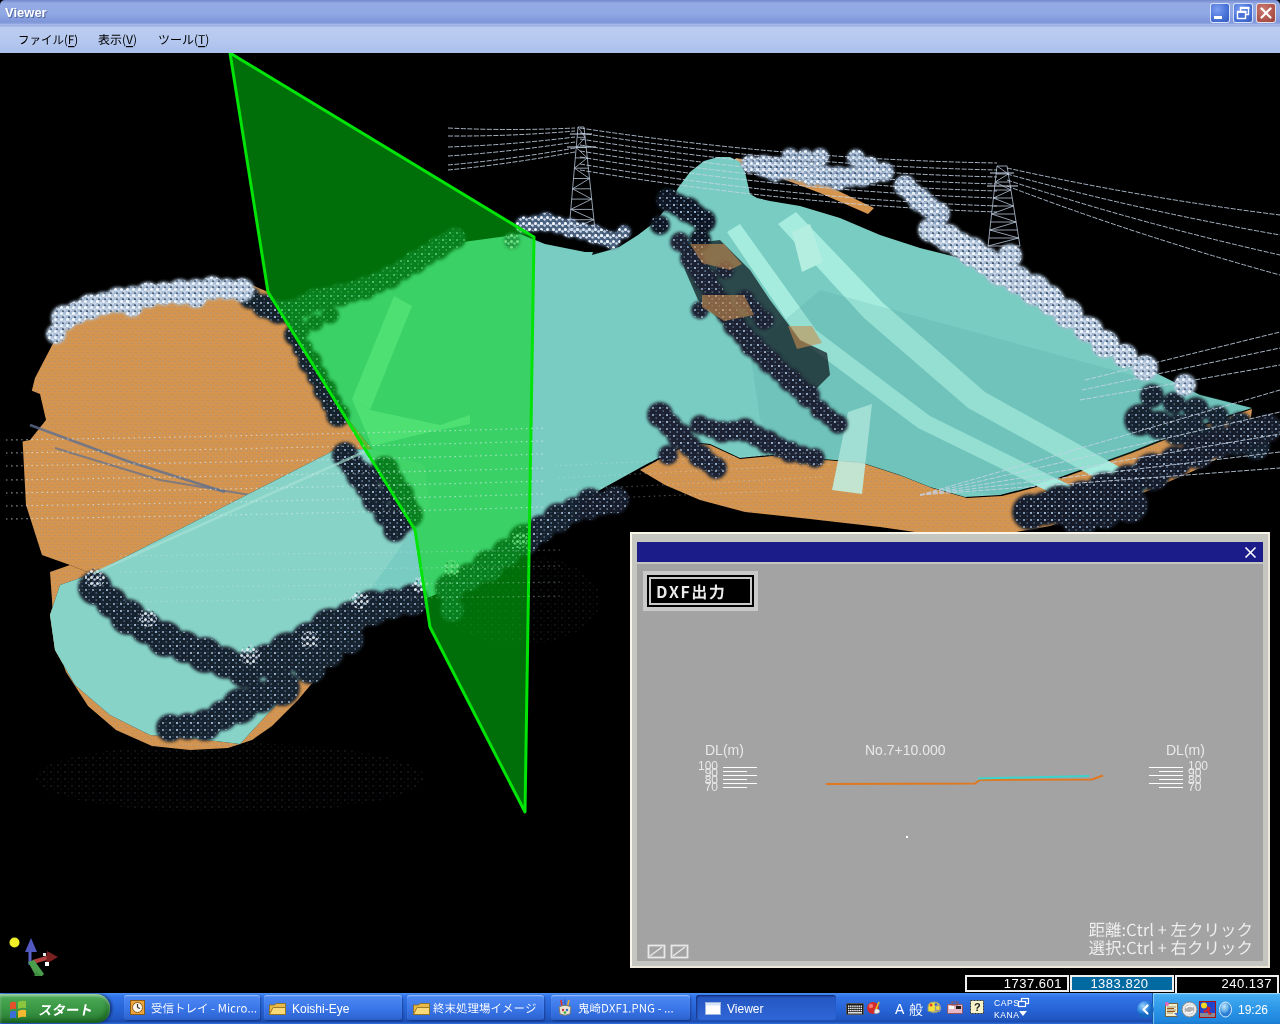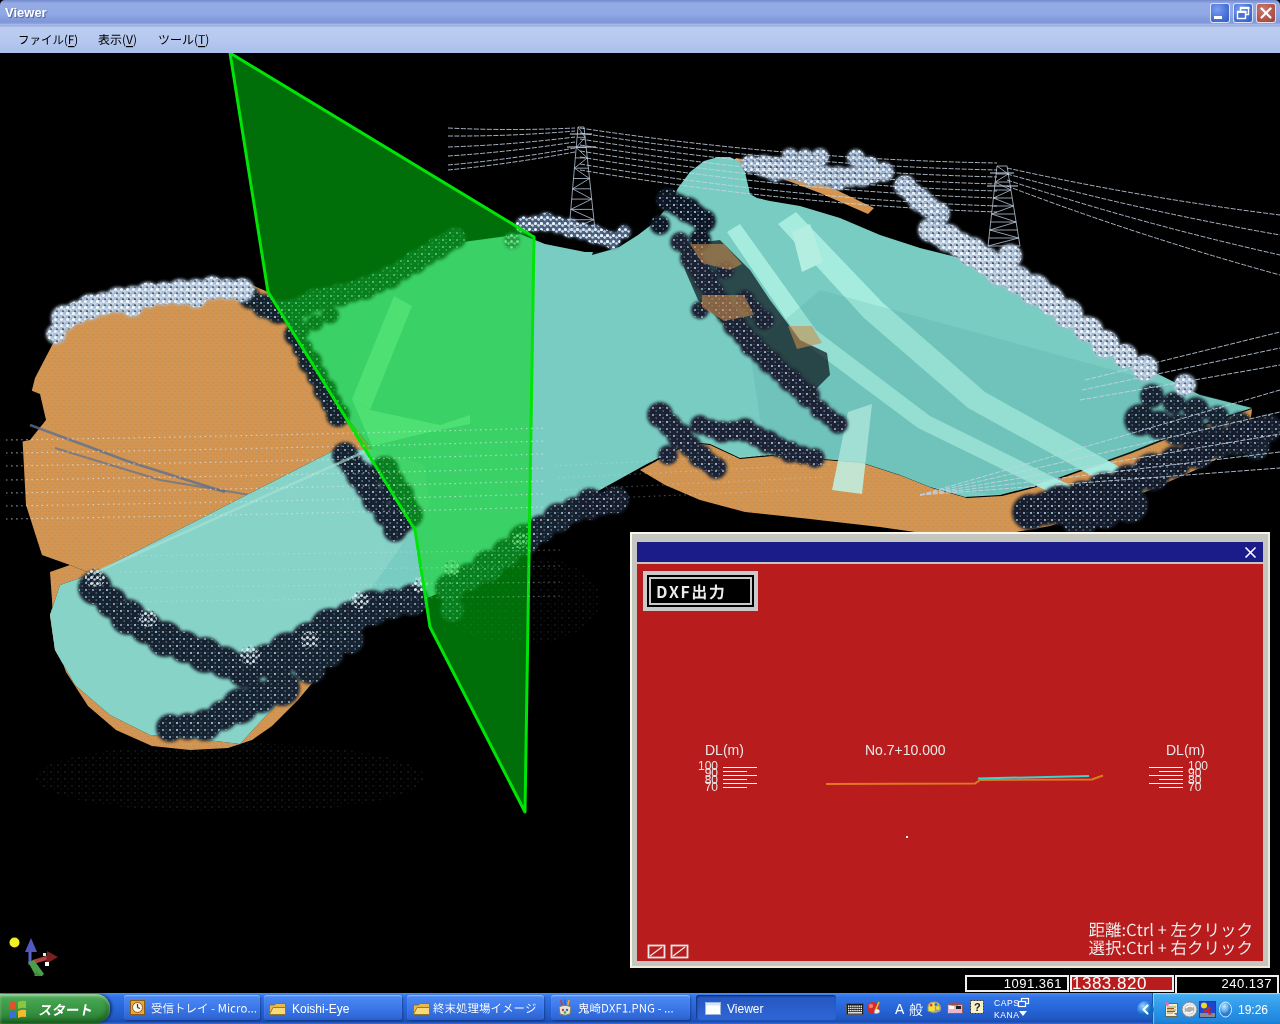--- a/index.html
+++ b/index.html
@@ -739,21 +739,21 @@
 <div class="abs" style="left:630px;top:532px;width:636px;height:432px;background:#c6c6c0;
 border:2px solid;border-color:#f8f5ea #edeadc #edeadc #f8f5ea;">
 <div class="abs" style="left:5px;top:8px;right:5px;height:20px;background:#1b1b8a;">
 <svg class="abs" style="right:6px;top:4px" width="13" height="13">
           <g stroke="#fff" stroke-width="1.6">
             <line x1="1.5" y1="1.5" x2="11.5" y2="11.5"></line>
             <line x1="11.5" y1="1.5" x2="1.5" y2="11.5"></line>
           </g>
         </svg>
 </div>
-<div class="abs" id="dlgc" style="left:5px;top:30px;right:5px;bottom:5px;background:#b91c1c;">
+<div class="abs" id="dlgc" style="left:5px;top:30px;right:5px;bottom:5px;background:#a3a3a3;">
 <div class="abs" style="left:6px;top:7px;width:115px;height:40px;border:4px solid #c9c9c9;background:#000;box-sizing:border-box;padding:2px;">
 <div style="width:99px;height:24px;border:2px solid #c9c9c9;display:flex;align-items:center;justify-content:center;">
 <svg width="95" height="22" viewBox="0 0 95 22">
               <path d="M4.5 18H7.8C11.3 18 13.6 16 13.6 12C13.6 8 11.3 6.1 7.7 6.1H4.5ZM6.8 16.1V8H7.5C9.8 8 11.1 9.1 11.1 12C11.1 14.9 9.8 16.1 7.5 16.1Z M16.2 18H18.7L19.9 15.4C20.2 14.8 20.5 14.1 20.8 13.4H20.9C21.2 14.1 21.5 14.8 21.8 15.4L23.1 18H25.7L22.4 12L25.5 6.1H23L21.9 8.6C21.7 9.2 21.4 9.7 21.1 10.5H21C20.7 9.7 20.5 9.2 20.2 8.6L19 6.1H16.3L19.5 11.9Z M28.9 18H31.3V13.2H35.5V11.2H31.3V8.1H36.2V6.1H28.9Z M40.6 5.9V11.8H45.2V16.6H41.9V12.6H39.9V19.4H41.9V18.5H50.8V19.4H52.8V12.6H50.8V16.6H47.2V11.8H52.1V5.9H50.1V9.9H47.2V4.6H45.2V9.9H42.5V5.9Z M61.9 4.4V7.7H57V9.7H61.8C61.6 12.5 60.5 15.8 56.5 18C57 18.3 57.7 19 58 19.5C62.5 17 63.7 13 63.9 9.7H68.4C68.2 14.5 67.8 16.6 67.3 17.1C67.1 17.3 66.9 17.4 66.6 17.4C66.2 17.4 65.2 17.4 64.2 17.3C64.6 17.8 64.9 18.7 64.9 19.3C65.8 19.3 66.9 19.3 67.4 19.2C68.2 19.1 68.6 19 69.1 18.4C69.8 17.5 70.1 15.1 70.5 8.7C70.5 8.4 70.5 7.7 70.5 7.7H64V4.4Z" fill="#ececec"></path>
             </svg>
           </div>
         </div>
         <svg class="abs" style="left:0;top:0" width="626" height="397" viewBox="0 0 626 397">
           <text x="68" y="191" fill="#e8e8e8" font-size="14">DL(m)</text>
           <text x="228" y="191" fill="#e8e8e8" font-size="14">No.7+10.000</text>
@@ -790,23 +790,23 @@
           <g fill="none" stroke="#e8e8e8" stroke-width="1.8">
             <rect x="34.5" y="381.5" width="16" height="12"></rect>
             <line x1="36" y1="392" x2="48" y2="383" stroke-width="1.4"></line>
           </g>
         </svg>
 </div>
     </div>
 <div class="abs" style="left:0;top:976px;width:1280px;height:17px;background:#000;"></div>
 <div class="abs" style="left:965px;top:975px;width:104px;height:17px;border:2px solid #f0f0f0;
 box-sizing:border-box;background:#000;color:#fff;font-size:13px;line-height:13px;text-align:right;
-padding-right:5px;letter-spacing:0.5px;">1091.361</div>
+padding-right:5px;letter-spacing:0.5px;">1737.601</div>
 <div class="abs" style="left:1070px;top:975px;width:104px;height:17px;border:2px solid #f0f0f0;
-box-sizing:border-box;background:#b91c1c;color:#fff;font-size:17px;line-height:13px;text-align:left;
+box-sizing:border-box;background:#0369a1;color:#fff;font-size:13px;line-height:13px;text-align:center;
 padding-right:5px;letter-spacing:0.5px;">1383.820</div>
 <div class="abs" style="left:1175px;top:975px;width:104px;height:34px;border:2px solid #f0f0f0;
 box-sizing:border-box;background:#000;color:#fff;font-size:13px;line-height:13px;text-align:right;
 padding-right:5px;letter-spacing:0.5px;">240.137</div>
 <div class="abs" style="left:0;top:993px;width:1280px;height:31px;
 background:linear-gradient(180deg,#4a90f4 0%,#3a7ff0 6%,#3173e6 14%,#2765d8 50%,#2158c4 82%,#1b4bad 93%,#2863cf 97%,#2f6fdd 100%);"></div>
 <div class="abs" style="left:0;top:994px;width:110px;height:29px;border-radius:0 14px 14px 0;
 background:linear-gradient(180deg,#6abf70 0%,#4aa855 12%,#3c9a47 45%,#2f8539 82%,#236f2c 100%);
 box-shadow:inset 0 2px 3px rgba(255,255,255,.4), inset -3px -3px 5px rgba(0,60,0,.4), 2px 0 3px rgba(0,0,30,.5);"></div>
 <svg class="abs" style="left:8px;top:998px" width="24" height="22" viewBox="0 0 24 22">

